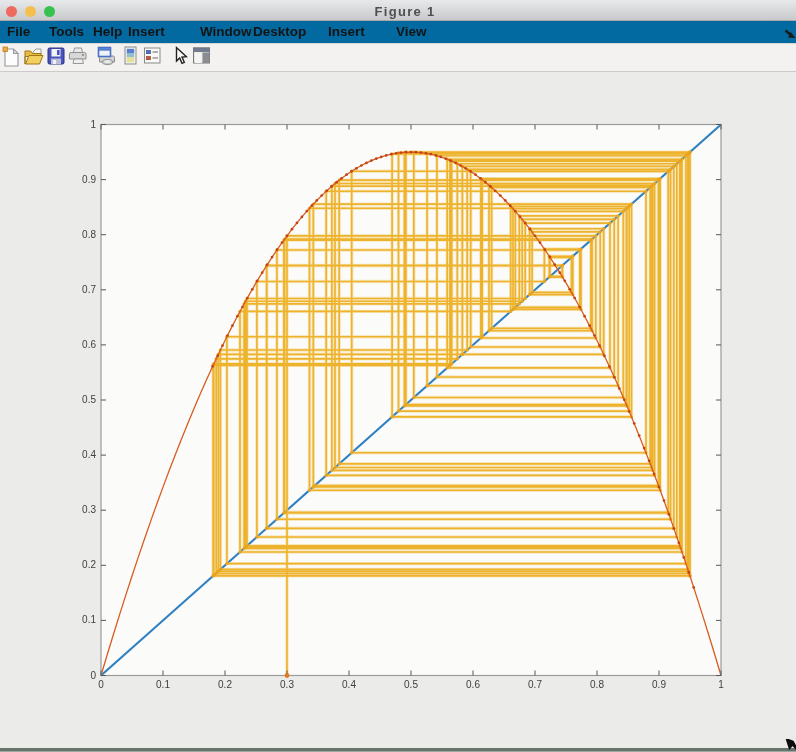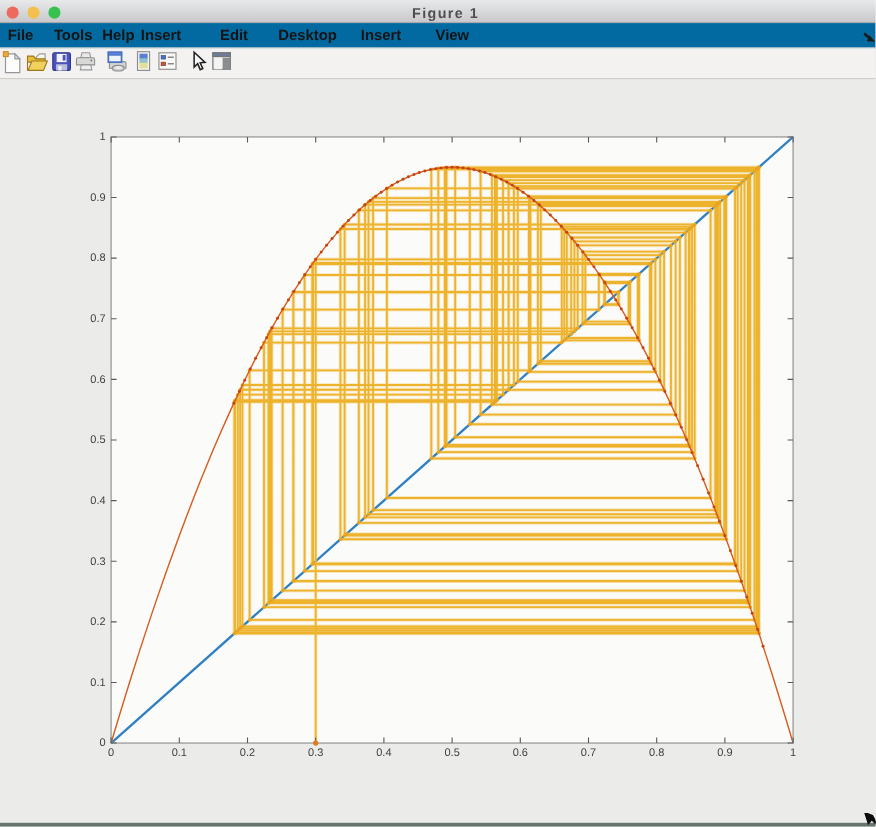--- a/index.html
+++ b/index.html
@@ -417,21 +417,21 @@
  <div class="tl" style="left:6px;background:#ee6a5f;"></div>
  <div class="tl" style="left:25px;background:#f5bf4f;"></div>
  <div class="tl" style="left:44px;background:#37c24f;"></div>
  <div class="t">Figure 1</div>
 </div>
 <div id="menubar">
  <span style="left:7px">File</span>
     <span style="left:49px">Tools</span>
  <span style="left:93px">Help</span>
     <span style="left:128px">Insert</span>
- <span style="left:200px">Edit</span>
+ <span style="left:200px">Window</span>
     <span style="left:253px">Desktop</span>
  <span style="left:328px">Insert</span>
     <span style="left:396px">View</span>
 </div>
 <div id="toolbar">
 <svg width="796" height="27" viewBox="0 0 796 27">
 
  <g transform="translate(4,3)">
    <path d="M1 2 h8.5 l4.5 4.5 v12.5 h-13 z" fill="#fdfdfd" stroke="#96979c" stroke-width="1.1"></path>
    <path d="M9.5 2 l4.5 4.5 h-4.5 z" fill="#dcdee2" stroke="#96979c"></path>

